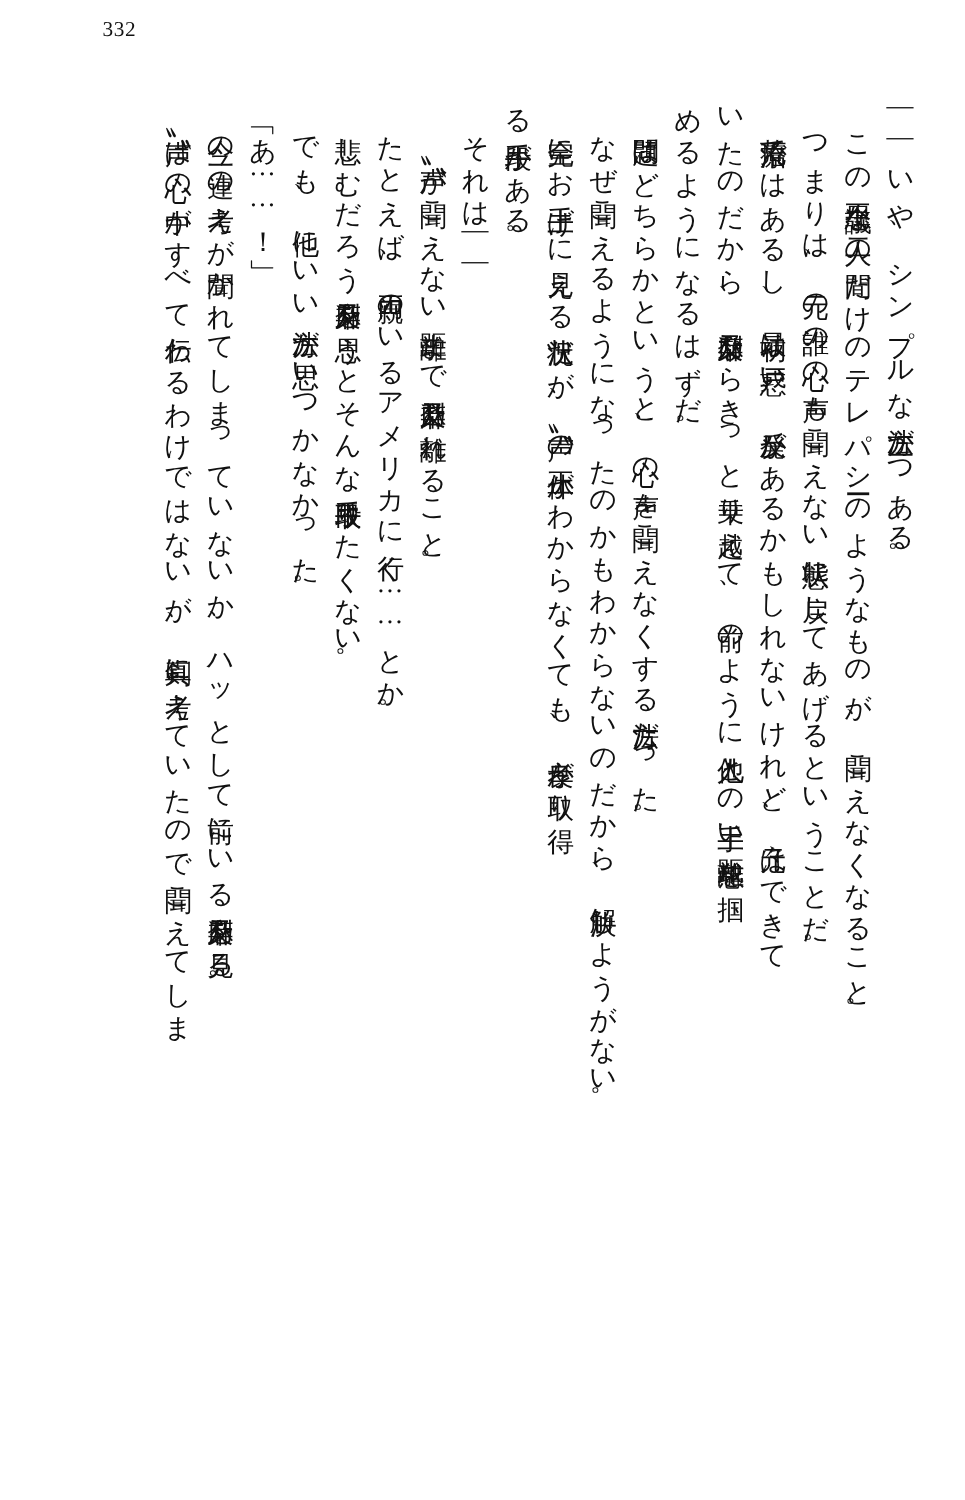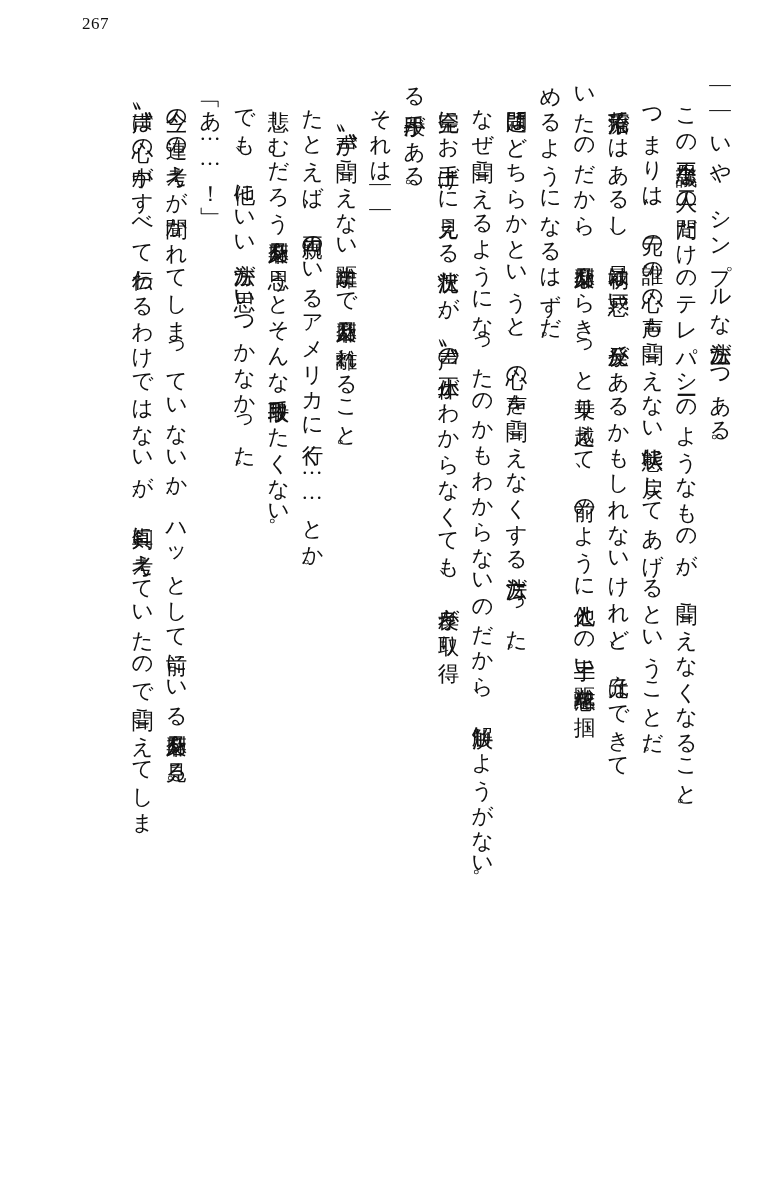--- a/index.html
+++ b/index.html
@@ -63,21 +63,21 @@
   }
   .col.indent2 {
     padding-top: 44px;
   }
 </style>
 </head>
 <body>
 
 <div class="page">
 
-  <div class="page-number">267</div>
+  <div class="page-number">332</div>
 
   <div class="text-body">
     <div class="col">――いや、シンプルな方法が一つある。</div>
     <div class="col indent">この不思議な二人の間だけのテレパシーのようなものが、聞こえなくなること。</div>
     <div class="col indent">つまりは、元の誰の心の声も聞こえない状態に戻してあげるということだ。</div>
     <div class="col indent">荒療治ではあるし、最初は戸惑い、反発があるかもしれないけれど、元々はできて</div>
     <div class="col">いたのだから、麻梨乃ならきっと乗り越えて、前のように他人との上手い距離感を掴</div>
     <div class="col">めるようになるはずだ。</div>
     <div class="col indent">問題はどちらかというと、心の声を聞こえなくする方法だった。</div>
     <div class="col indent">なぜ聞こえるようになったのかもわからないのだから、解決しようがない。</div>

